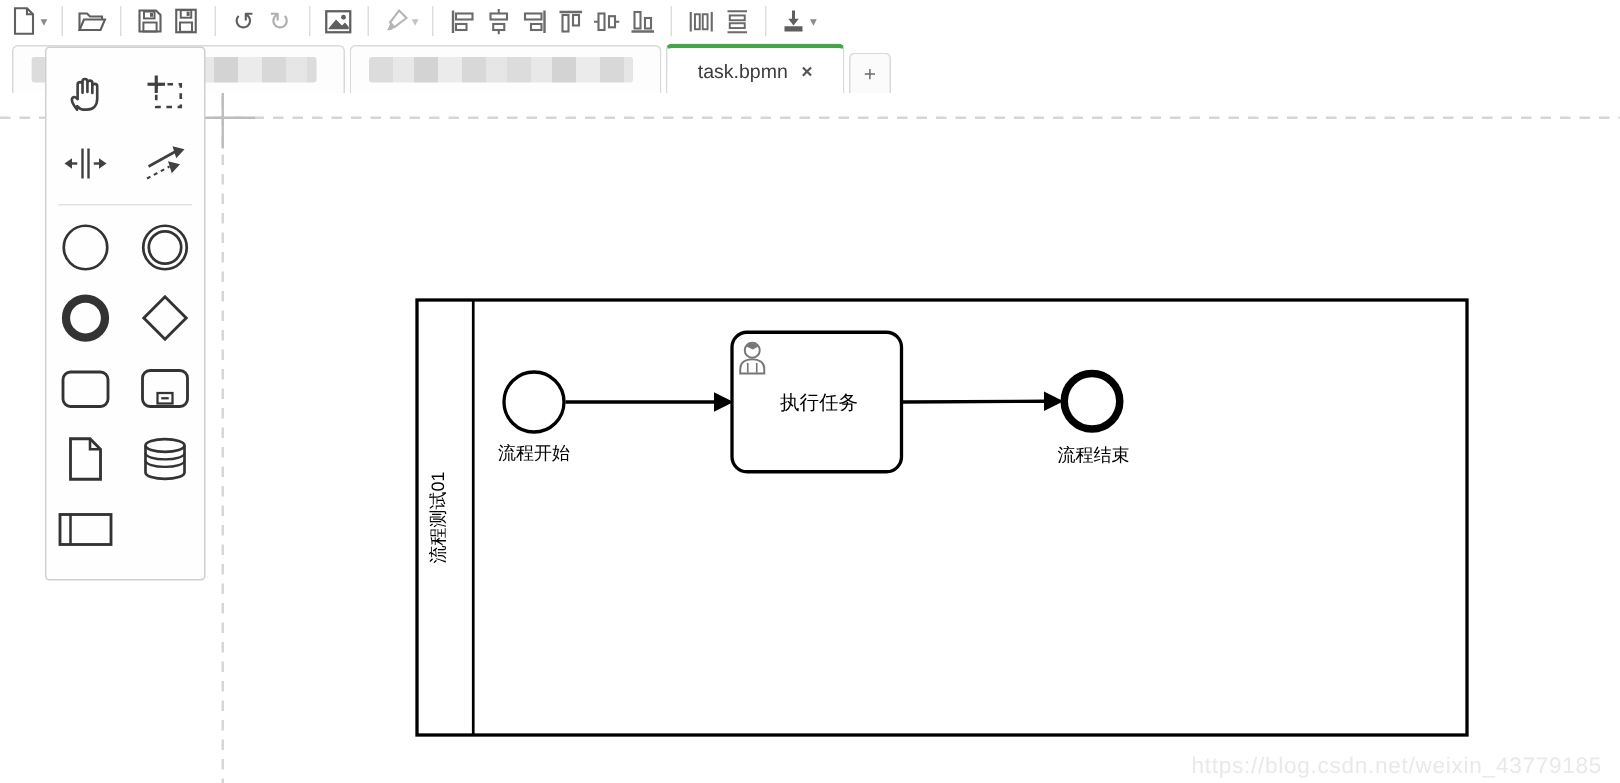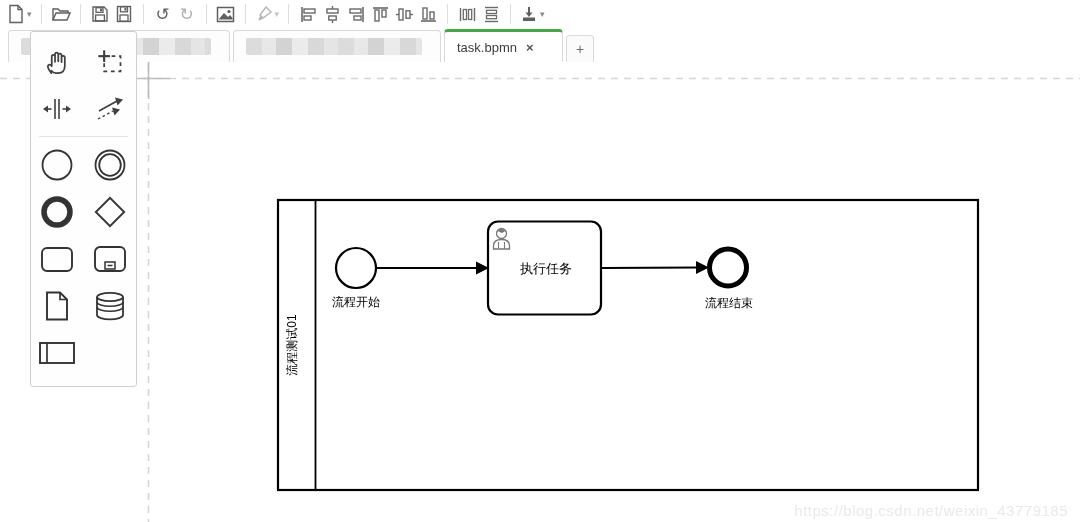--- a/index.html
+++ b/index.html
@@ -186,21 +186,21 @@
     </div>
   </div>
 
   <div class="tabstrip">
     <div class="tab redacted" style="left:8px; width:222px;">
       <div class="mosaic" style="width:190px;"></div>
     </div>
     <div class="tab redacted" style="left:233px; width:208px;">
       <div class="mosaic" style="width:176px;"></div>
     </div>
-    <div class="tab active" style="left:444px; width:119px;">
+    <div class="tab active" style="left:444px; width:119px;justify-content:center;">
       <span>task.bpmn</span>
       <span class="tab-close">×</span>
     </div>
     <div class="tab plus" style="left:566px;">
       <span>+</span>
     </div>
   </div>
 
   <div class="canvas">
     <div class="origin-label">(0, 0)</div>

